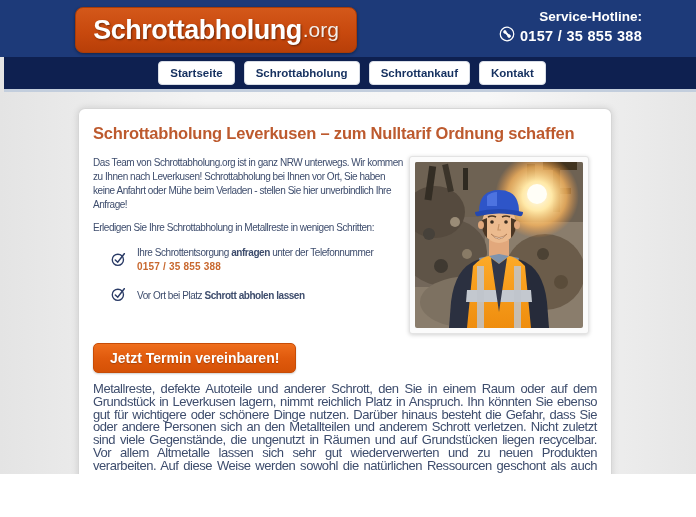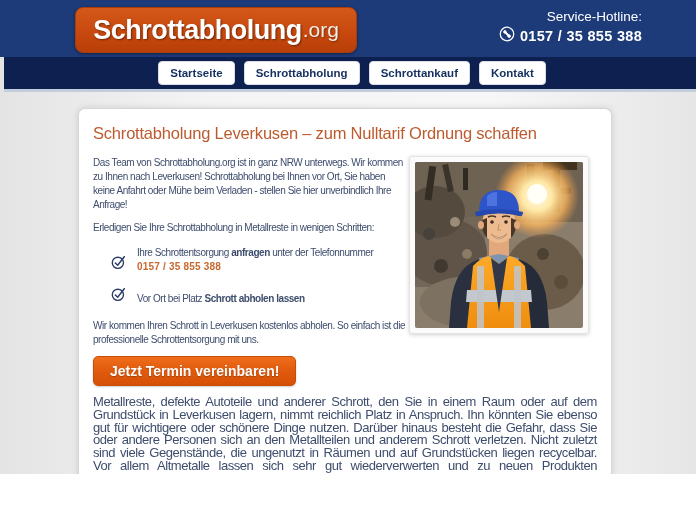--- a/index.html
+++ b/index.html
@@ -12,45 +12,45 @@
   .header { position:absolute; left:0; top:0; width:696px; height:57px; background:#1d3a79; }
   .logo-box { position:absolute; left:75px; top:7px; width:282px; height:46px;
               background:linear-gradient(180deg,#d4581a 0%,#c8490e 55%,#b83f08 100%);
               border:1px solid #a93c07; border-radius:8px;
               display:flex; align-items:center; justify-content:center;
               box-shadow:0 1px 3px rgba(0,0,0,.4); cursor:pointer; }
   .logo-main { color:#ffffff; font-weight:bold; font-size:27px; letter-spacing:-0.5px;
                text-shadow:1px 1px 2px rgba(0,0,0,.45); }
   .logo-tld  { color:#f3ede8; font-size:21px; margin-left:1px; text-shadow:1px 1px 2px rgba(0,0,0,.35); }
   .hotline { position:absolute; right:54px; top:9px; text-align:right; color:#ffffff; }
-  .hotline-label { font-size:13.5px; font-weight:400; }
+  .hotline-label { font-size:13.5px; font-weight:700; }
   .hotline-row { display:flex; align-items:center; justify-content:flex-end; gap:5px; margin-top:2px; }
   .hotline-number { font-size:14.5px; font-weight:bold; letter-spacing:0.3px; }
 
   
   .navbar { position:absolute; left:4px; top:57px; width:696px; height:35px; background:#0e2050;
             border-bottom:3px solid #c3cedd;
             display:flex; align-items:center; justify-content:center; gap:9px; }
   .nav-btn { background:#ffffff; color:#15305f; font-weight:bold; font-size:11.5px;
              padding:5px 11px; border:1px solid #d8dde6; border-radius:4px; cursor:pointer;
              font-family:"Liberation Sans", sans-serif; }
 
   
   .card { position:absolute; left:78px; top:108px; width:534px; height:420px;
           background:#ffffff; border:1px solid #d6d6d6; border-bottom:none;
           border-radius:7px 7px 0 0; box-shadow:0 0 7px rgba(0,0,0,.13);
           padding:13px 14px 0 14px; }
-  .page-title { color:#bd5a2e; font-size:16.5px; font-weight:normal; letter-spacing:-0.2px;
+  .page-title { color:#bd5a2e; font-size:16.5px; font-weight:bold; letter-spacing:-0.2px;
                 margin:2px 0 13px 0; }
   .content-row { display:flex; }
   .text-col { width:316px; color:#3e4d6d; font-size:10px; letter-spacing:-0.45px; line-height:14px; }
   .intro-p { margin-bottom:9px; }
   .steps-p { margin:9px 0 0 0; }
   .checklist { list-style:none; margin:0 0 0 18px; }
-  .checklist li { display:flex; gap:10px; margin-top:11px; align-items:flex-end; }
+  .checklist li { display:flex; gap:10px; margin-top:11px; align-items:center; }
   .check-ic { flex:0 0 16px; margin-top:1px; }
   .phone-strong { display:block; color:#c8682f; font-weight:bold; letter-spacing:0.2px; cursor:pointer; }
   .summary-p { margin-top:13px; }
 
   .image-frame { width:180px; height:178px; background:#fbfbfb; border:1px solid #e3e3e3;
                  border-radius:3px; padding:5px; box-shadow:0 1px 4px rgba(0,0,0,.18); }
   .image-frame svg { display:block; border-radius:2px; }
 
   .cta-btn { display:inline-block; margin:9px 0 4px 0; border:1px solid #c74c06; border-radius:5px;
              background:linear-gradient(180deg,#ef6e1c 0%,#e05a0d 50%,#d55106 100%);
@@ -123,21 +123,20 @@
             <span class="check-ic">
               <svg width="16" height="16" viewBox="0 0 20 20">
                 <circle cx="8.6" cy="11" r="7" fill="none" stroke="#2a3b66" stroke-width="1.7"></circle>
                 <path d="M5.4 11.2 L8.4 14 L16.6 3.4" fill="none" stroke="#2a3b66" stroke-width="1.9" stroke-linecap="round"></path>
               </svg>
             </span>
             <span><span>Vor Ort bei Platz </span><b>Schrott abholen lassen</b><span></span></span>
           </li>
         </ul>
 
-        <p class="summary-p">Wir kommen Ihren Schrott in Leverkusen kostenlos abholen. So einfach ist die professionelle Schrottentsorgung mit uns.</p>
       </div>
 
       <div class="image-frame">
         <svg width="168" height="166" viewBox="0 0 168 166">
           <defs>
             <radialGradient id="sun" cx="50%" cy="50%" r="50%">
               <stop offset="0%" stop-color="#fffdf2"></stop>
               <stop offset="35%" stop-color="#ffe9a8"></stop>
               <stop offset="70%" stop-color="#ffb95e" stop-opacity=".75"></stop>
               <stop offset="100%" stop-color="#ff9d3f" stop-opacity="0"></stop>

